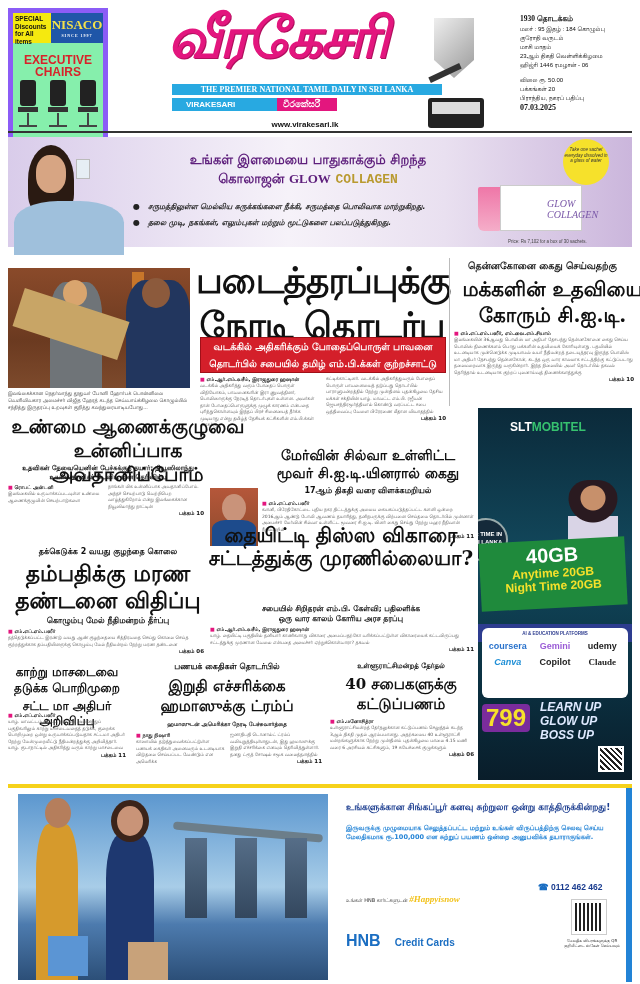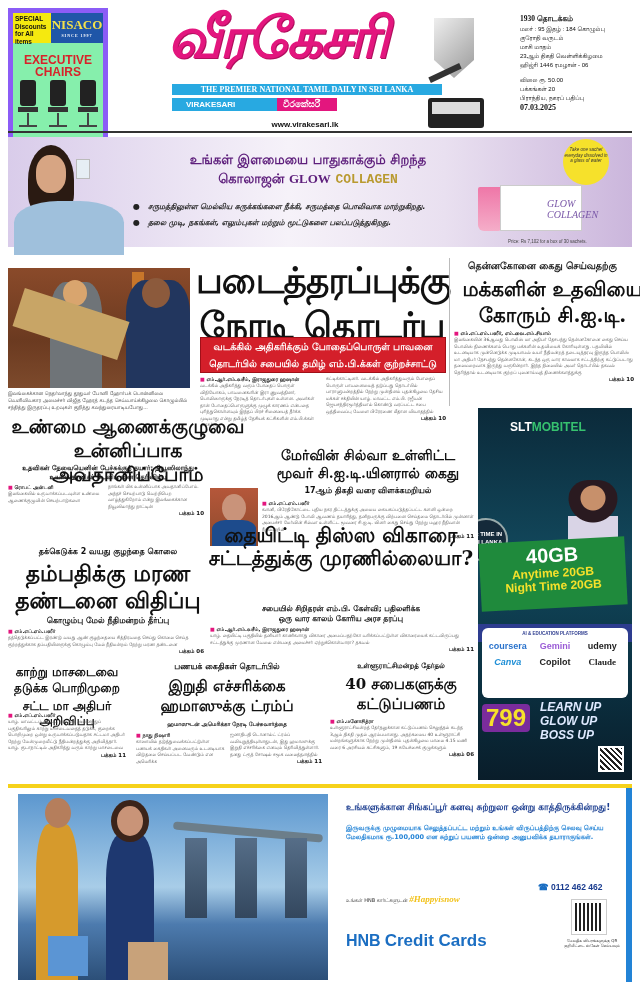--- a/index.html
+++ b/index.html
@@ -105,21 +105,21 @@
 .hnb .p2{position:absolute;left:88px;top:40px;width:48px;height:150px;background:#1e3870;border-radius:30% 30% 0 0}
 .hnb .p2 .hd{position:absolute;left:11px;top:-28px;width:26px;height:30px;background:#c99478;border-radius:50%;box-shadow:0 0 0 6px #3b241a}
 .hnb .bag1{position:absolute;left:30px;top:142px;width:40px;height:40px;background:#5b95d4}
 .hnb .bag2{position:absolute;left:110px;top:148px;width:40px;height:40px;background:#c8a27a}
 .hnb .blueline{position:absolute;right:0;top:0;width:6px;height:194px;background:#2283d6}
 .hnb .h{position:absolute;left:338px;top:14px;font:bold 9px "DejaVu Sans",sans-serif;color:#1a3c8f}
 .hnb .t2{position:absolute;left:338px;top:36px;width:270px;font:bold 6.5px/9px "DejaVu Sans",sans-serif;color:#2283d6}
 .hnb .happy{position:absolute;left:338px;top:106px;font:5px "DejaVu Sans",sans-serif;color:#333}
 .hnb .happy b{font:italic bold 9px "Liberation Serif",serif;color:#f2c21a}
 .hnb .logo3{position:absolute;left:338px;top:142px;font:bold 18px "Liberation Sans",sans-serif;color:#1b6ec2}
-.hnb .logo3 span{font-size:17px;color:#1b6ec2;margin-left:4px}
+.hnb .logo3 span{font-size:10px;color:#1b6ec2;margin-left:14px}
 .hnb .phone{position:absolute;left:530px;top:94px;font:bold 8.5px "Liberation Sans",sans-serif;color:#1a3c8f}
 .hnb .phone:before{content:"☎ ";color:#1b6ec2}
 .hnb .qr2{position:absolute;left:564px;top:112px;width:34px;height:34px;background:repeating-linear-gradient(90deg,#222 0 2px,#fff 2px 4px),#fff;border:3px solid #fff;outline:1px solid #ccc}
 .hnb .qrcap{position:absolute;left:554px;top:150px;width:60px;font:4px/5px "DejaVu Sans",sans-serif;color:#333;text-align:center}
 .vline{position:absolute;width:1px;background:#bbb}
 </style>
 </head>
 <body>
 
 <div class="abs nisaco">

